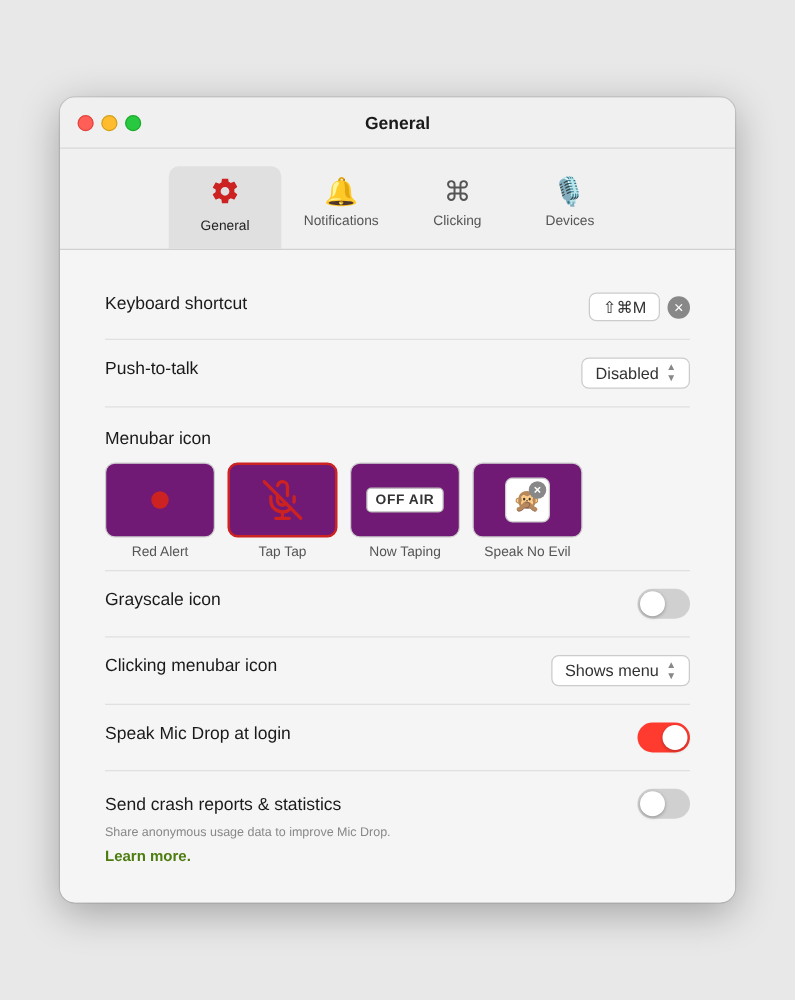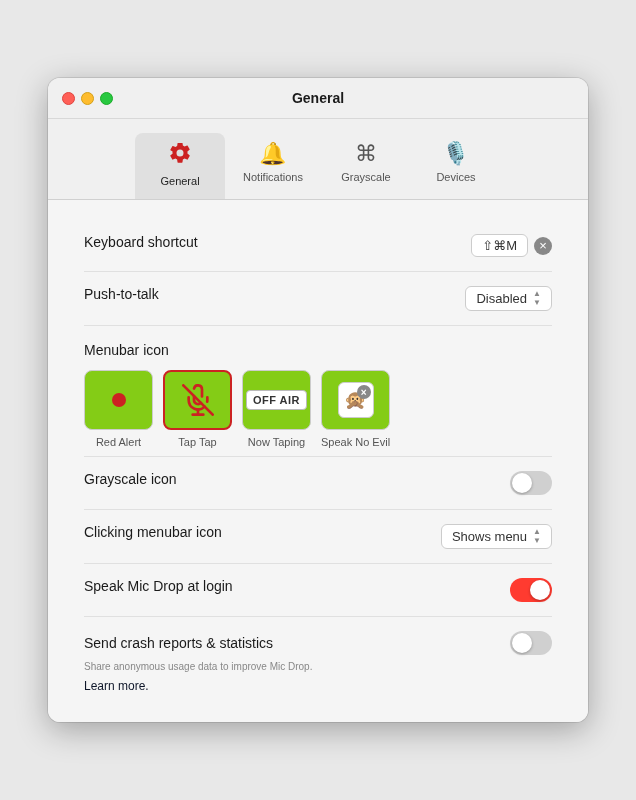--- a/index.html
+++ b/index.html
@@ -167,23 +167,23 @@
       padding-bottom: 8px;
     }
     .icon-option {
       display: flex;
       flex-direction: column;
       align-items: center;
       gap: 6px;
       cursor: pointer;
     }
     .icon-box {
-      width: 69px;
+      width: 88px;
       height: 60px;
-      background: #84cc16;
+      background: #701a75;
       border: 1.5px solid #ccc;
       border-radius: 8px;
       display: flex;
       align-items: center;
       justify-content: center;
       font-size: 22px;
     }
     .icon-box.selected {
       border: 2.5px solid #cc2222;
     }
@@ -228,23 +228,24 @@
       justify-content: space-between;
       padding-bottom: 6px;
     }
     .crash-desc {
       font-size: 10px;
       color: #888;
       padding-bottom: 4px;
     }
     .learn-more {
       font-size: 12px;
-      color: #0f172a;
+      color: #4d7c0f;
       text-decoration: none;
       cursor: pointer;
+      font-weight: bold;
     }
 
     
     .gear-svg { color: #cc2222; }
 
     
     .off-air-box {
       background: white;
       border: 1px solid #bbb;
       border-radius: 4px;
@@ -310,21 +311,21 @@
         </svg>
       </span>
       <span class="tab-label">General</span>
     </div>
     <div class="tab">
       <span class="tab-icon">🔔</span>
       <span class="tab-label">Notifications</span>
     </div>
     <div class="tab">
       <span class="tab-icon">⌘</span>
-      <span class="tab-label">Grayscale</span>
+      <span class="tab-label">Clicking</span>
     </div>
     <div class="tab">
       <span class="tab-icon">🎙️</span>
       <span class="tab-label">Devices</span>
     </div>
   </div>
 
   <div class="content">
 
     <div class="row">

